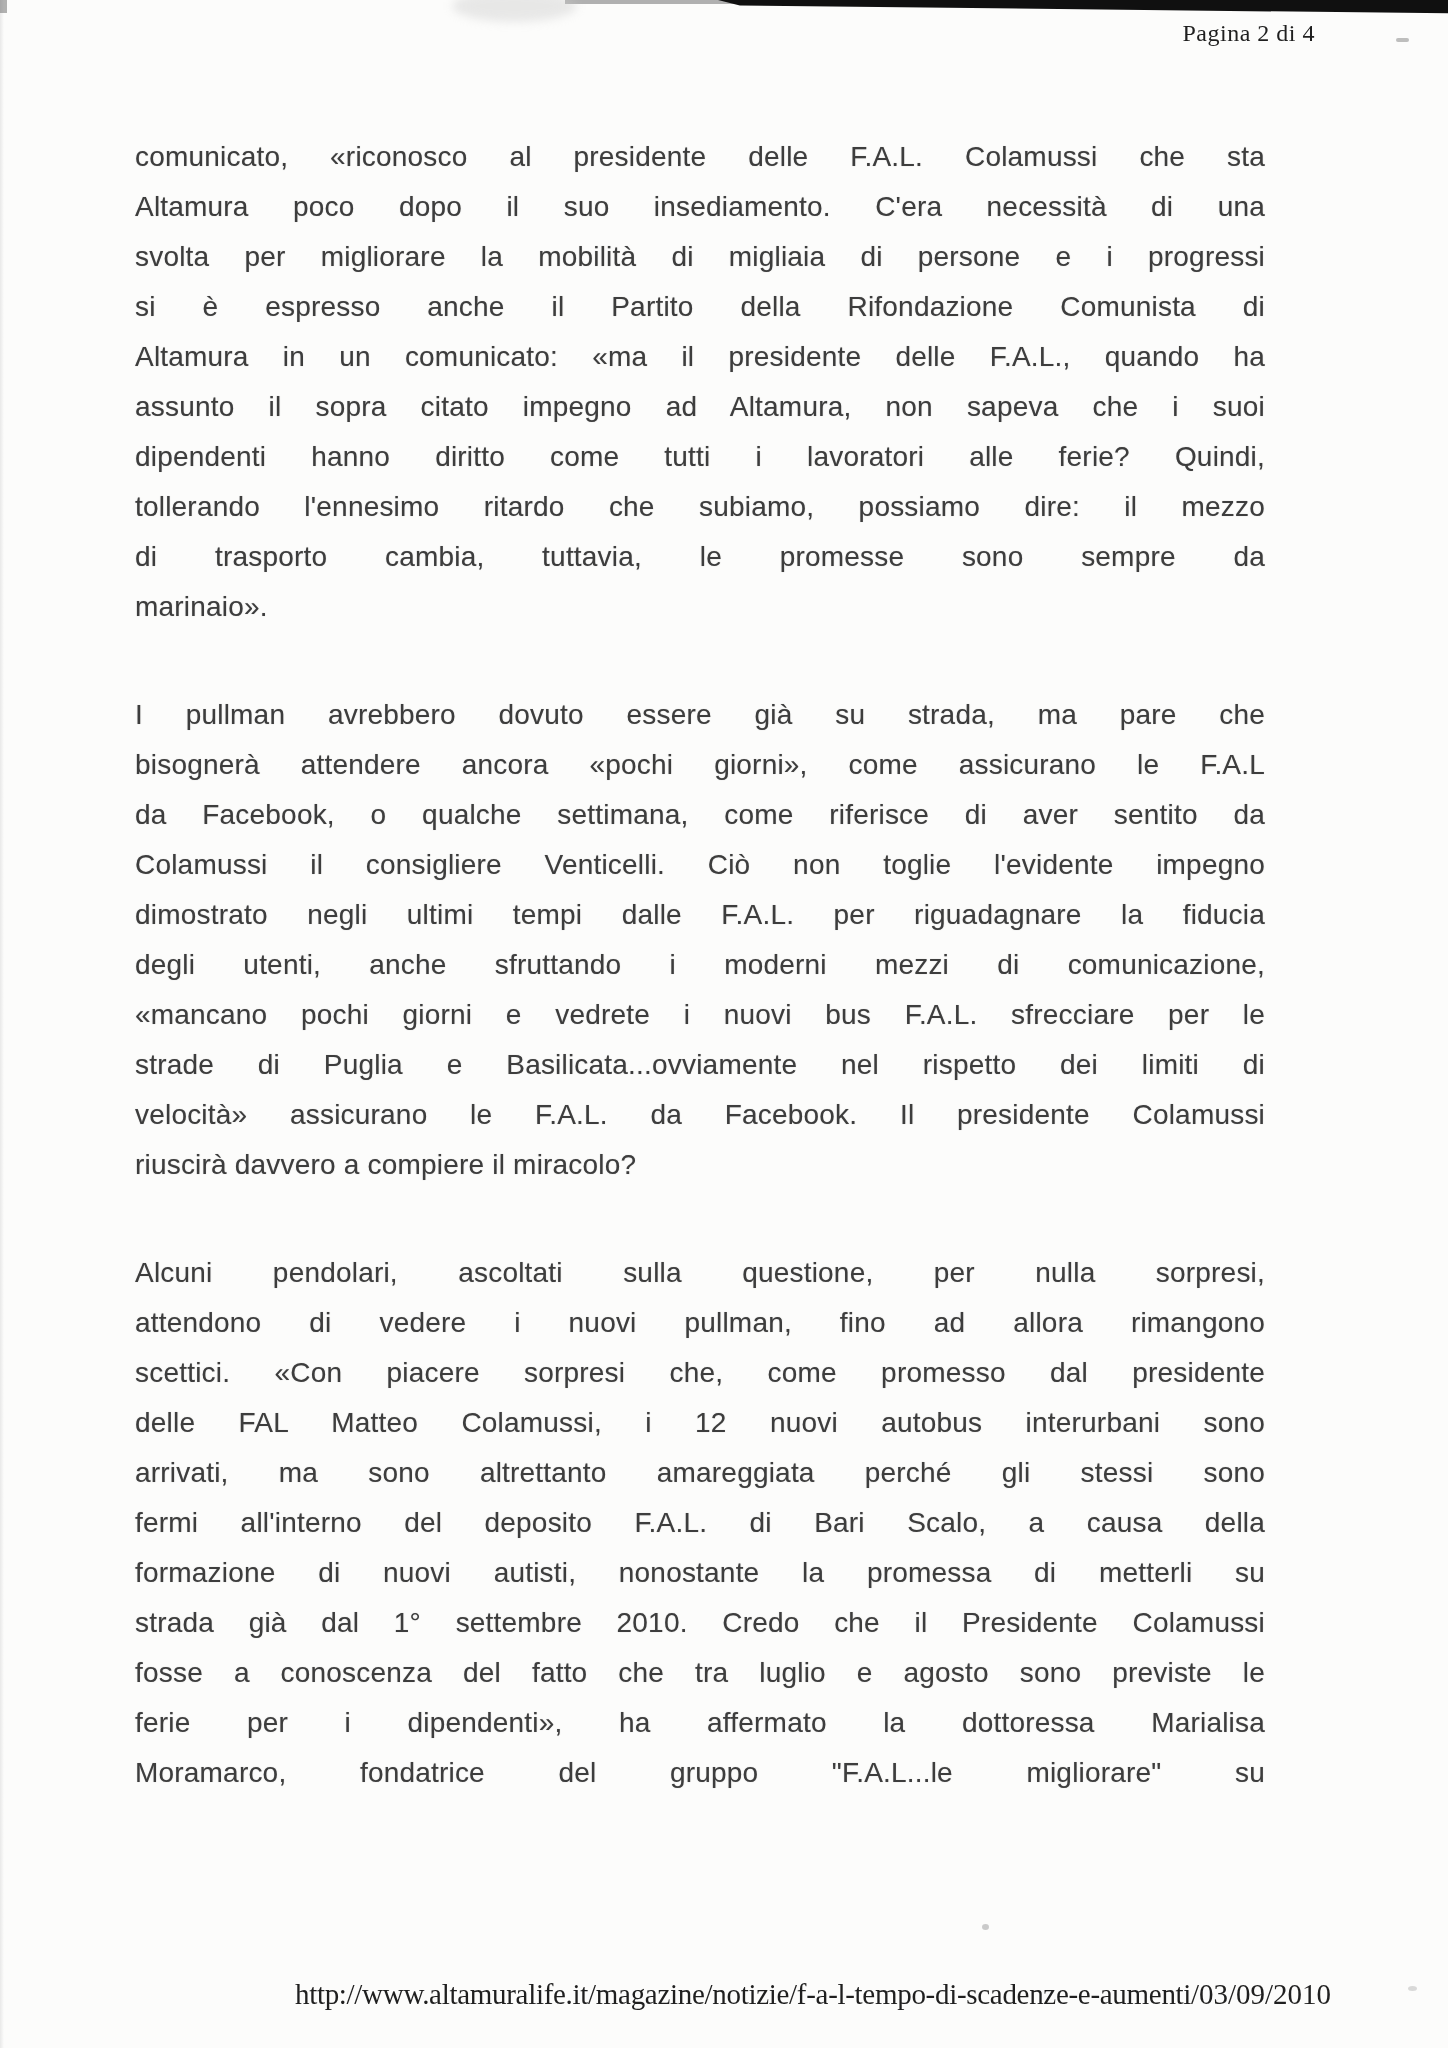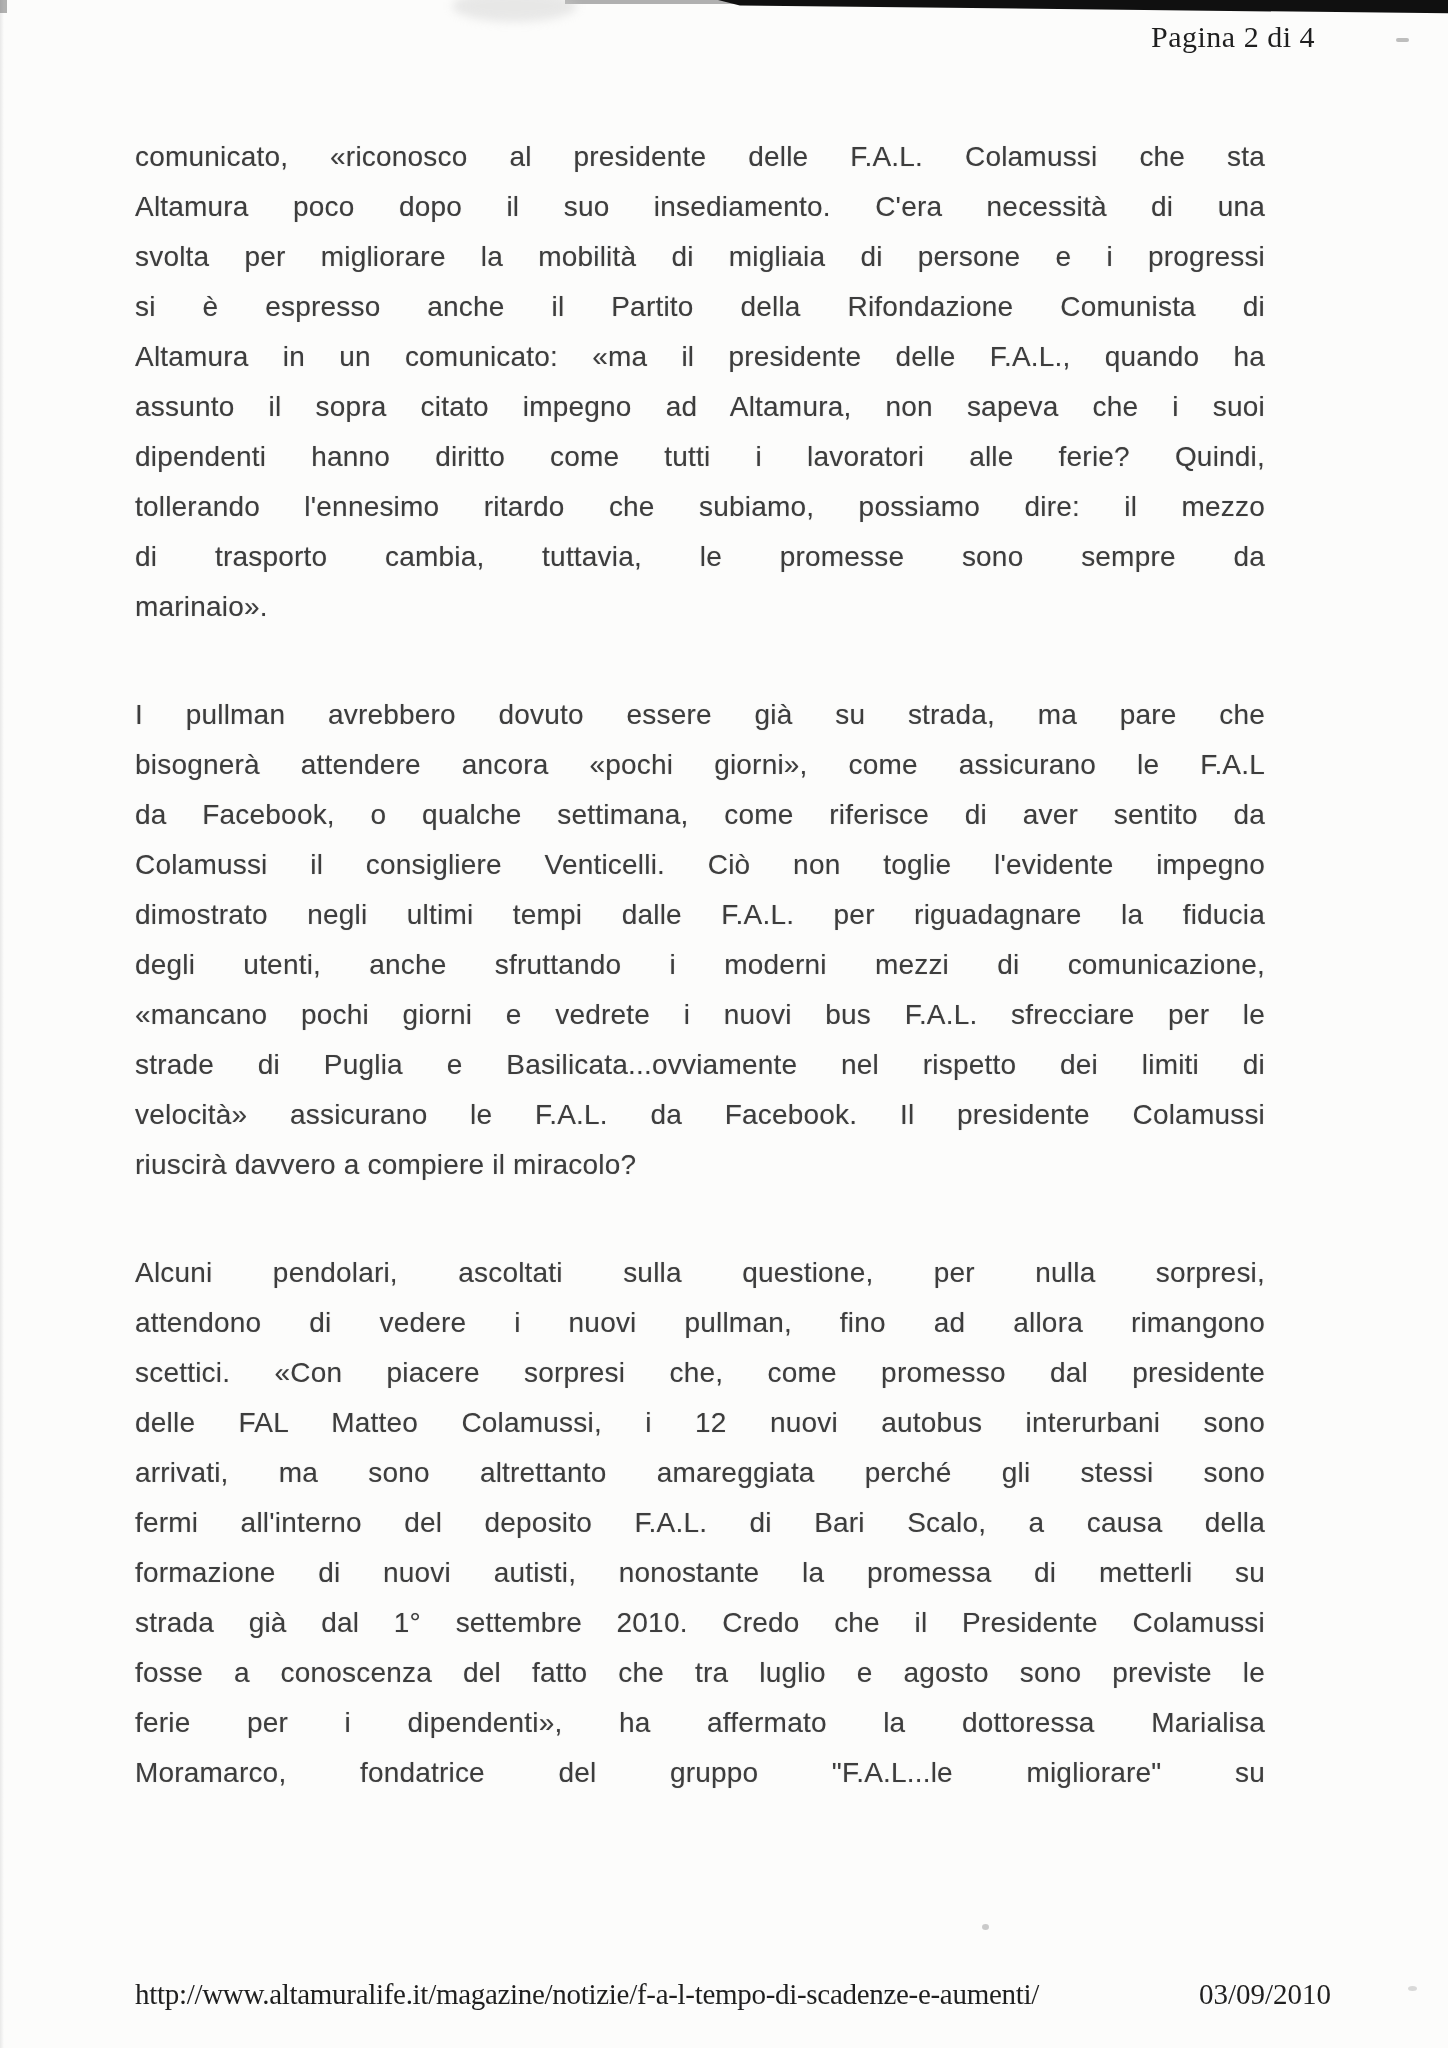--- a/index.html
+++ b/index.html
@@ -27,38 +27,38 @@
     background:#c9c9c9;opacity:.4;border-radius:50%;filter:blur(5px);}
   .header-dash{position:absolute;left:1396px;top:38px;width:13px;height:4px;
     background:#8a8a8a;opacity:.55;border-radius:2px;}
   .dot-mid{position:absolute;left:982px;top:1924px;width:7px;height:6px;
     background:#b5b5b5;border-radius:50%;opacity:.7;}
   .dot-footer{position:absolute;left:1408px;top:1986px;width:9px;height:5px;
     background:#c2c2c2;border-radius:50%;opacity:.6;}
   
   .page-number{
     position:absolute;top:20px;right:133px;
-    font-family:"Liberation Serif",serif;font-size:30px;
+    font-family:"Liberation Serif",serif;font-size:24px;
     color:var(--serif-text);letter-spacing:.5px;
   }
   
   .article{
     position:absolute;left:135px;top:132px;width:1130px;
     color:var(--body-text);font-size:28px;line-height:50px;
     letter-spacing:.2px;
     text-shadow:0 0 1px rgba(61,61,61,.35);
   }
   .paragraph{margin:0 0 58px 0;}
   .paragraph:last-child{margin-bottom:12px;}
   .line{text-align:justify;text-align-last:justify;}
   .line.last-left{text-align-last:left;}
   
   .footer{
     position:absolute;left:135px;top:1978px;width:1196px;
-    display:flex;justify-content:space-between;align-items:baseline;
+    display:flex;justify-content:flex-end;align-items:baseline;
     font-family:"Liberation Serif",serif;font-size:29px;
     color:var(--serif-text);
   }
   .footer .url{letter-spacing:-0.3px;}
 </style>
 </head>
 <body>
 
 <div class="page">
 

